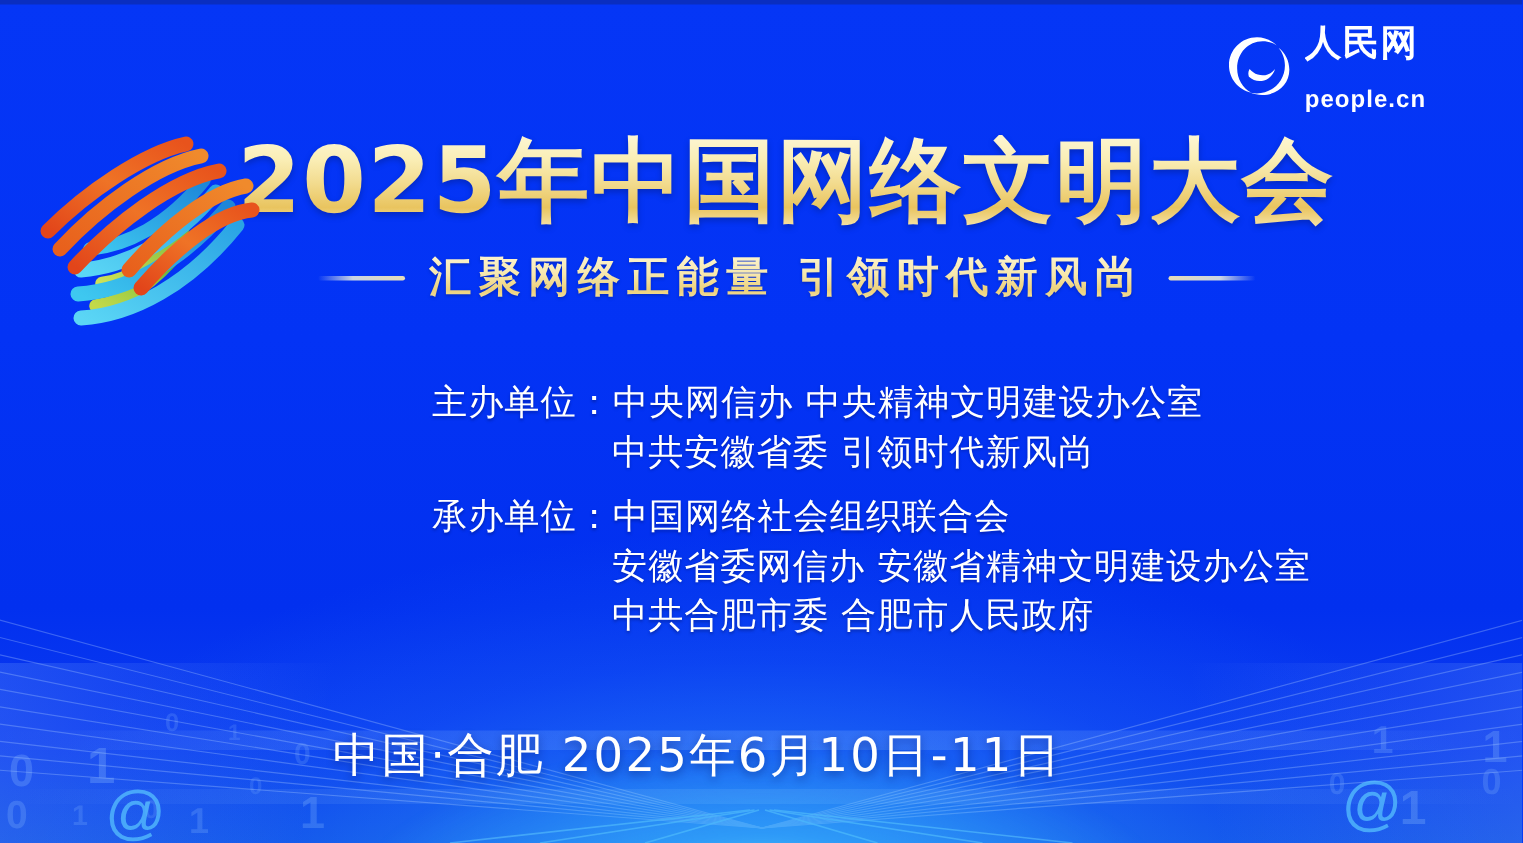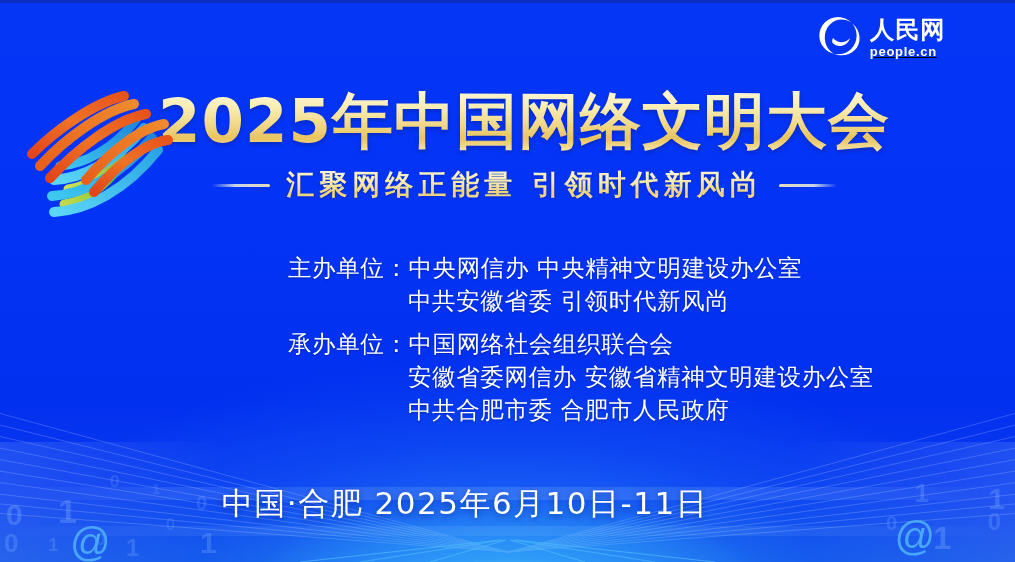--- a/index.html
+++ b/index.html
@@ -51,25 +51,25 @@
     position:absolute; left:0; width:100%;
     background:linear-gradient(90deg, rgba(170,215,255,0) 0%, rgba(170,215,255,.22) 18%, rgba(190,230,255,.30) 50%, rgba(170,215,255,.22) 82%, rgba(170,215,255,0) 100%);
   }
 
   
   .brand{
     position:absolute; top:14px; right:22px;
     display:flex; align-items:center; gap:9px; z-index:20;
   }
   .brand-mark{ width:46px; height:46px; flex:0 0 auto; }
-  .brand-text{ display:flex; flex-direction:column; align-items:flex-start; gap:1px;text-decoration:underline; }
+  .brand-text{ display:flex; flex-direction:column; align-items:flex-start; gap:1px; }
   .brand-cn{ height:28px; }
   .brand-en{
-    color:#ffffff; font-size:13px; font-weight:700; letter-spacing:.7px;
-    line-height:1; font-family:"Liberation Sans",sans-serif;
+    color:#ffffff; font-size:16px; font-weight:700; letter-spacing:.7px;
+    line-height:1; font-family:"Liberation Sans",sans-serif;margin-top:16px;
   }
 
   
   .emblem{ position:absolute; left:18px; top:84px; width:160px; height:140px; z-index:18; }
 
   
   .title-wrap{ position:absolute; left:0; top:90px; width:1015px; z-index:15; }
 
   .main-title{
     text-align:center;

